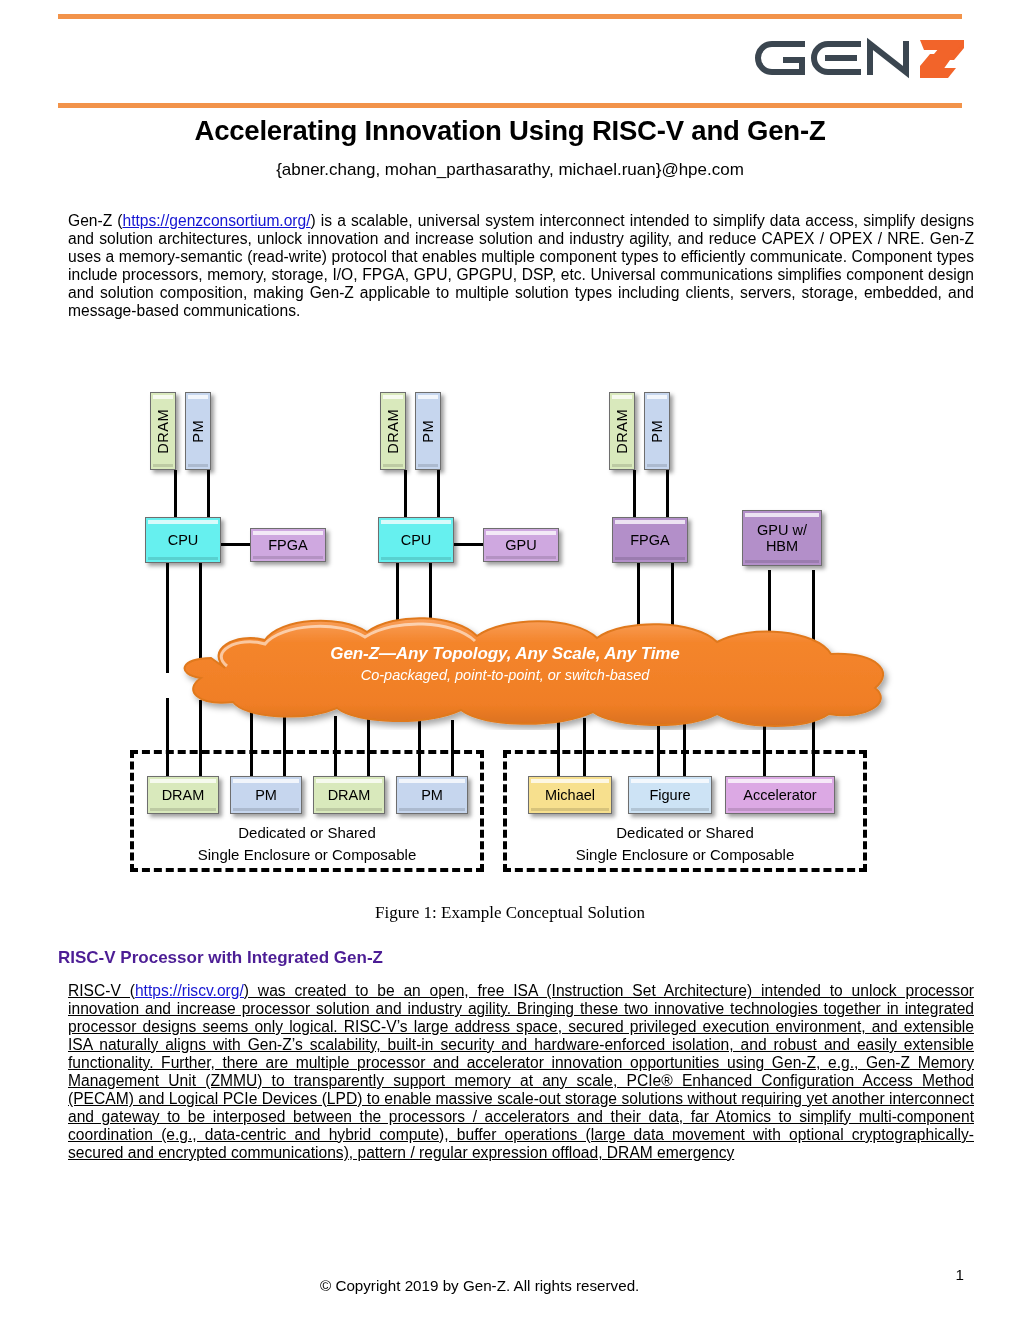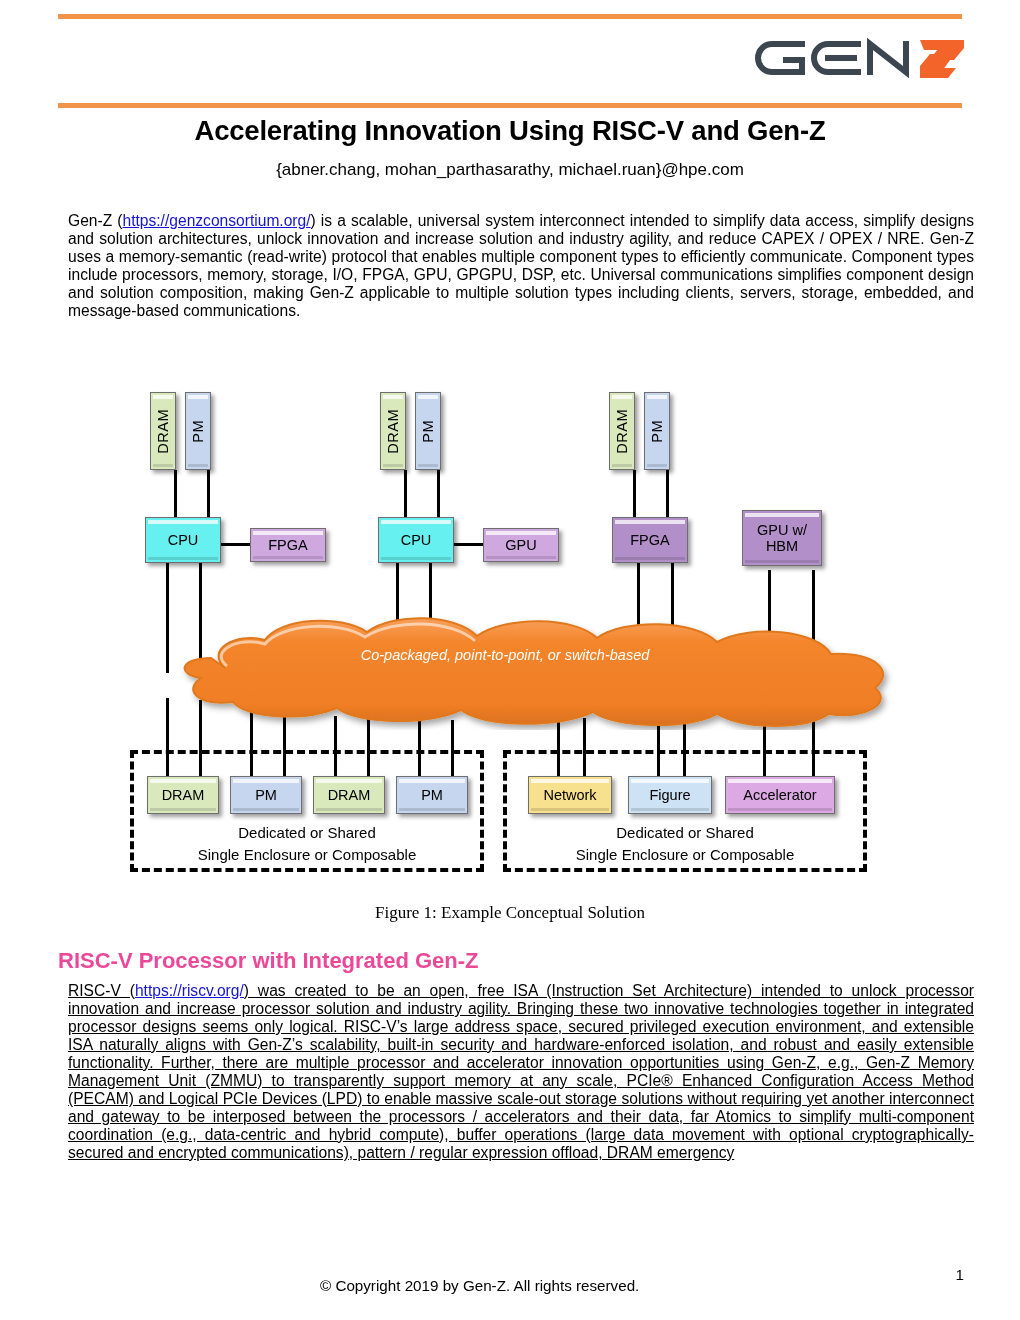--- a/index.html
+++ b/index.html
@@ -32,21 +32,21 @@
     position:absolute;left:68px;width:906px;
     font-size:15.6px;line-height:18px;text-align:justify;
     color:#000;
   }
   .para.intro{top:212px;}
   .para.body2{top:982px;text-decoration:underline;}
   a.lnk{color:#1414D2;text-decoration:underline;}
 
   .section-head{
     position:absolute;left:58px;top:948px;
-    font-size:22px;font-weight:bold;color:#ec4899;
+    font-size:17px;font-weight:bold;color:#4c1d95;
   }
 
   .figcap{
     position:absolute;left:0;top:903px;width:1020px;text-align:center;
     font-family:"Liberation Serif", serif;font-size:17px;color:#000;
   }
 
   .footer{
     position:absolute;left:58px;top:1266px;width:906px;
     font-size:15.2px;color:#000;
@@ -186,20 +186,21 @@
             C 92 96, 78 80, 96 68
             C 70 64, 76 48, 106 48
             Z"></path>
           <path fill="none" stroke="rgba(255,255,255,0.55)" stroke-width="3" d="
             M 122 56 C 104 42, 132 26, 160 34
             C 176 14, 234 10, 260 27
             C 290 8, 348 10, 370 31"></path>
         </g>
       </svg>
       <div class="cloudtext" style="top:34px;">
+        <div class="t1">Gen-Z—Any Topology, Any Scale, Any Time</div>
         <div class="t2">Co-packaged, point-to-point, or switch-based</div>
       </div>
     </div>
 
     <div class="wire v" style="left:166px;top:320px;height:90px;"></div>
     <div class="wire v" style="left:199px;top:322px;height:88px;"></div>
     <div class="wire v" style="left:250px;top:330px;height:80px;"></div>
     <div class="wire v" style="left:283px;top:330px;height:80px;"></div>
     <div class="wire v" style="left:334px;top:338px;height:72px;"></div>
     <div class="wire v" style="left:367px;top:338px;height:72px;"></div>
@@ -264,21 +265,21 @@
       <span class="lbl">PM</span>
     </div>
     <div class="node" style="left:313px;top:398px;width:72px;height:38px;background:#D9E9BC;">
       <span class="lbl">DRAM</span>
     </div>
     <div class="node" style="left:396px;top:398px;width:72px;height:38px;background:#C6D6EE;">
       <span class="lbl">PM</span>
     </div>
 
     <div class="node" style="left:528px;top:398px;width:84px;height:38px;background:#F7E08E;">
-      <span class="lbl">Network</span>
+      <span class="lbl">Michael</span>
     </div>
     <div class="node" style="left:628px;top:398px;width:84px;height:38px;background:#CDE3F5;">
       <span class="lbl">Figure</span>
     </div>
     <div class="node" style="left:725px;top:398px;width:110px;height:38px;background:#DCA9E4;">
       <span class="lbl">Accelerator</span>
     </div>
 
     <div class="enclabel" style="left:130px;top:444px;width:354px;">
       <div>Dedicated or Shared</div>

